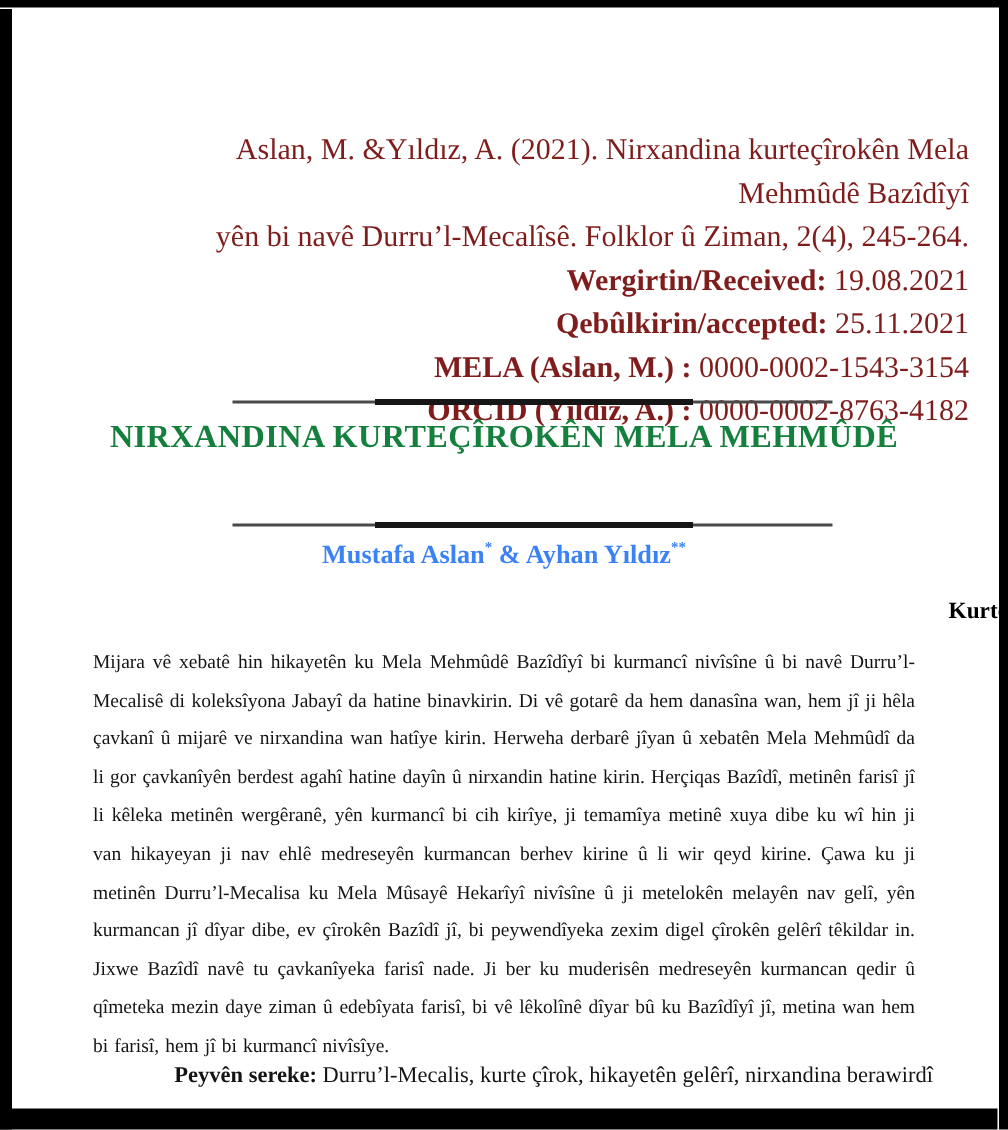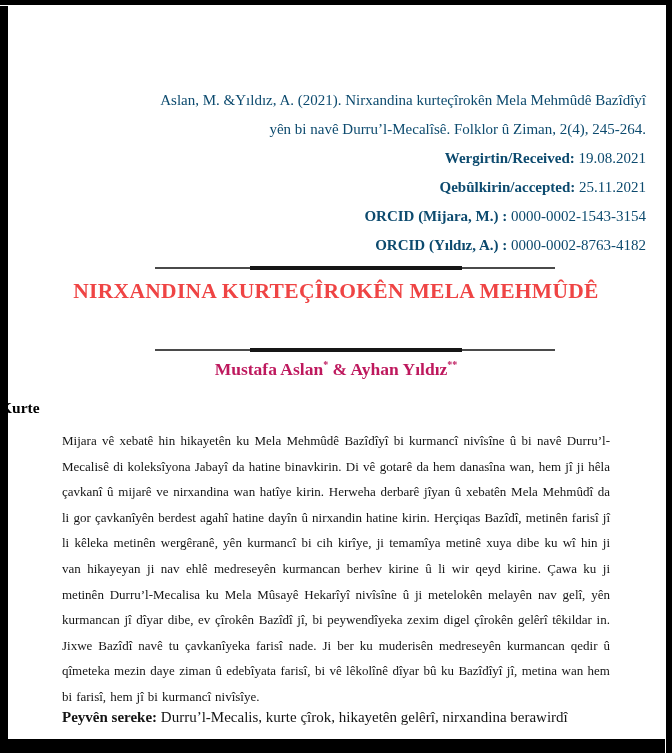--- a/index.html
+++ b/index.html
@@ -10,76 +10,76 @@
   
   .frame{position:absolute;background:#000;}
   .frame-top{left:0;top:0;width:672px;height:5px;}
   .frame-left{left:0;top:6px;width:8px;height:747px;}
   .frame-right{left:666px;top:0;width:6px;height:753px;}
   .frame-bottom{left:0;top:739px;width:665px;height:14px;}
 
   
   .citation{
     position:absolute;top:86px;right:26px;left:80px;
-    text-align:right;font-size:15px;line-height:29px;color:#0c4a6e;
+    text-align:right;font-size:20px;line-height:29px;color:#7f1d1d;
   }
   .bold{font-weight:bold;}
   .italic{}
 
   .rule{position:absolute;left:50%;transform:translateX(calc(-50% + 19px));width:400px;height:4px;}
   .rule .thin{position:absolute;left:0;right:0;top:1px;height:2px;background:#4a4a4a;}
   .rule .thick{position:absolute;left:95px;width:212px;top:0;height:4px;background:#161616;}
   .rule-top{top:266px;}
   .rule-bottom{top:348px;}
 
   .title{
     position:absolute;left:0;right:0;top:275px;margin:0;
-    font-size:21.5px;font-weight:bold;line-height:32px;color:#ef4444;
+    font-size:21.5px;font-weight:bold;line-height:32px;color:#15803d;
     letter-spacing:0.3px;text-align:center;
   }
   .title span{display:block;}
 
   .authors{
     position:absolute;left:0;right:0;top:359px;
-    font-size:17.5px;font-weight:bold;color:#be185d;text-align:center;
+    font-size:17.5px;font-weight:bold;color:#3b82f6;text-align:center;
   }
   .authors sup{font-size:10px;}
 
   .kurte{
     position:absolute;left:0;right:0;top:399px;
-    font-size:15.5px;font-weight:bold;color:#000;text-align:left;
+    font-size:15.5px;font-weight:bold;color:#000;text-align:right;
   }
 
   .abstract{
     position:absolute;left:62px;width:548px;top:428px;margin:0;
     font-size:13px;line-height:25.6px;text-align:justify;
     word-spacing:0.06em;color:#141414;
   }
 
   .keywords{
     position:absolute;left:62px;width:560px;top:705px;margin:0;
-    font-size:15px;line-height:25px;color:#141414;
+    font-size:15px;line-height:25px;color:#141414;text-align:right;
   }
 </style>
 </head>
 <body>
 
 <div>
 
   <div class="frame frame-top"></div>
   <div class="frame frame-left"></div>
   <div class="frame frame-right"></div>
   <div class="frame frame-bottom"></div>
 
   <div class="citation">
     <div>Aslan, M. &amp;Yıldız, A. (2021). Nirxandina kurteçîrokên Mela Mehmûdê Bazîdîyî</div>
     <div><span>yên bi navê Durru’l-Mecalîsê. </span><span class="italic">Folklor û Ziman,</span><span> 2(4), 245-264.</span></div>
     <div><span class="bold">Wergirtin/Received:</span><span> 19.08.2021</span></div>
     <div><span class="bold">Qebûlkirin/accepted:</span><span> 25.11.2021</span></div>
-    <div><span class="bold">ORCID (Mijara, M.) :</span><span> 0000-0002-1543-3154</span></div>
+    <div><span class="bold">MELA (Aslan, M.) :</span><span> 0000-0002-1543-3154</span></div>
     <div><span class="bold">ORCID (Yıldız, A.) :</span><span> 0000-0002-8763-4182</span></div>
   </div>
 
   <div class="rule rule-top">
     <span class="thin"></span>
     <span class="thick"></span>
   </div>
 
   <h1 class="title">
     <span>NIRXANDINA KURTEÇÎROKÊN MELA MEHMÛDÊ</span>

